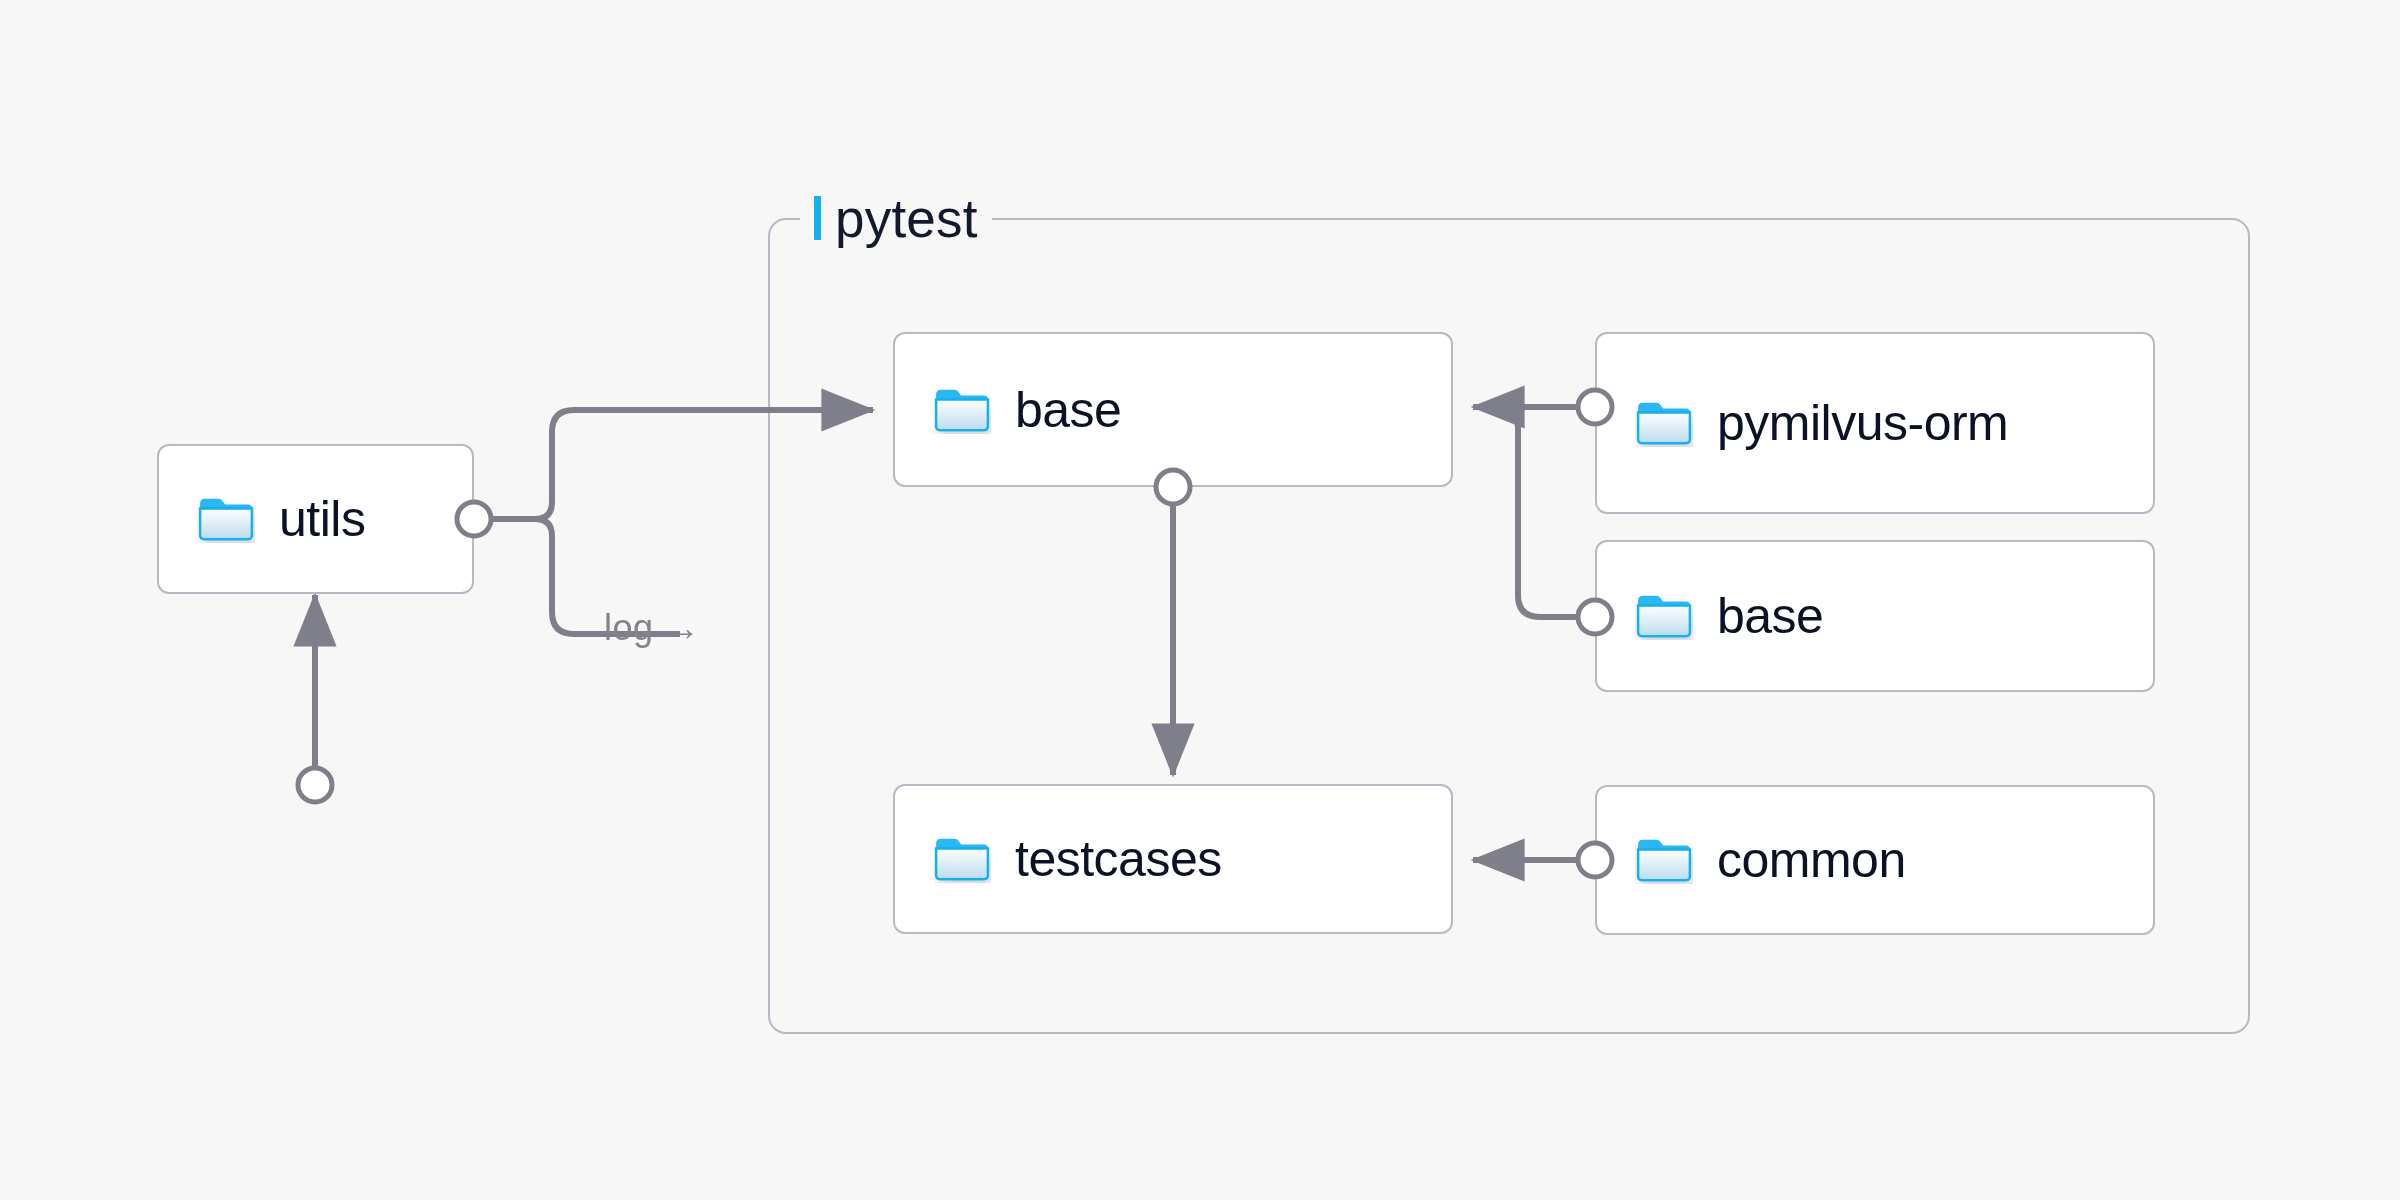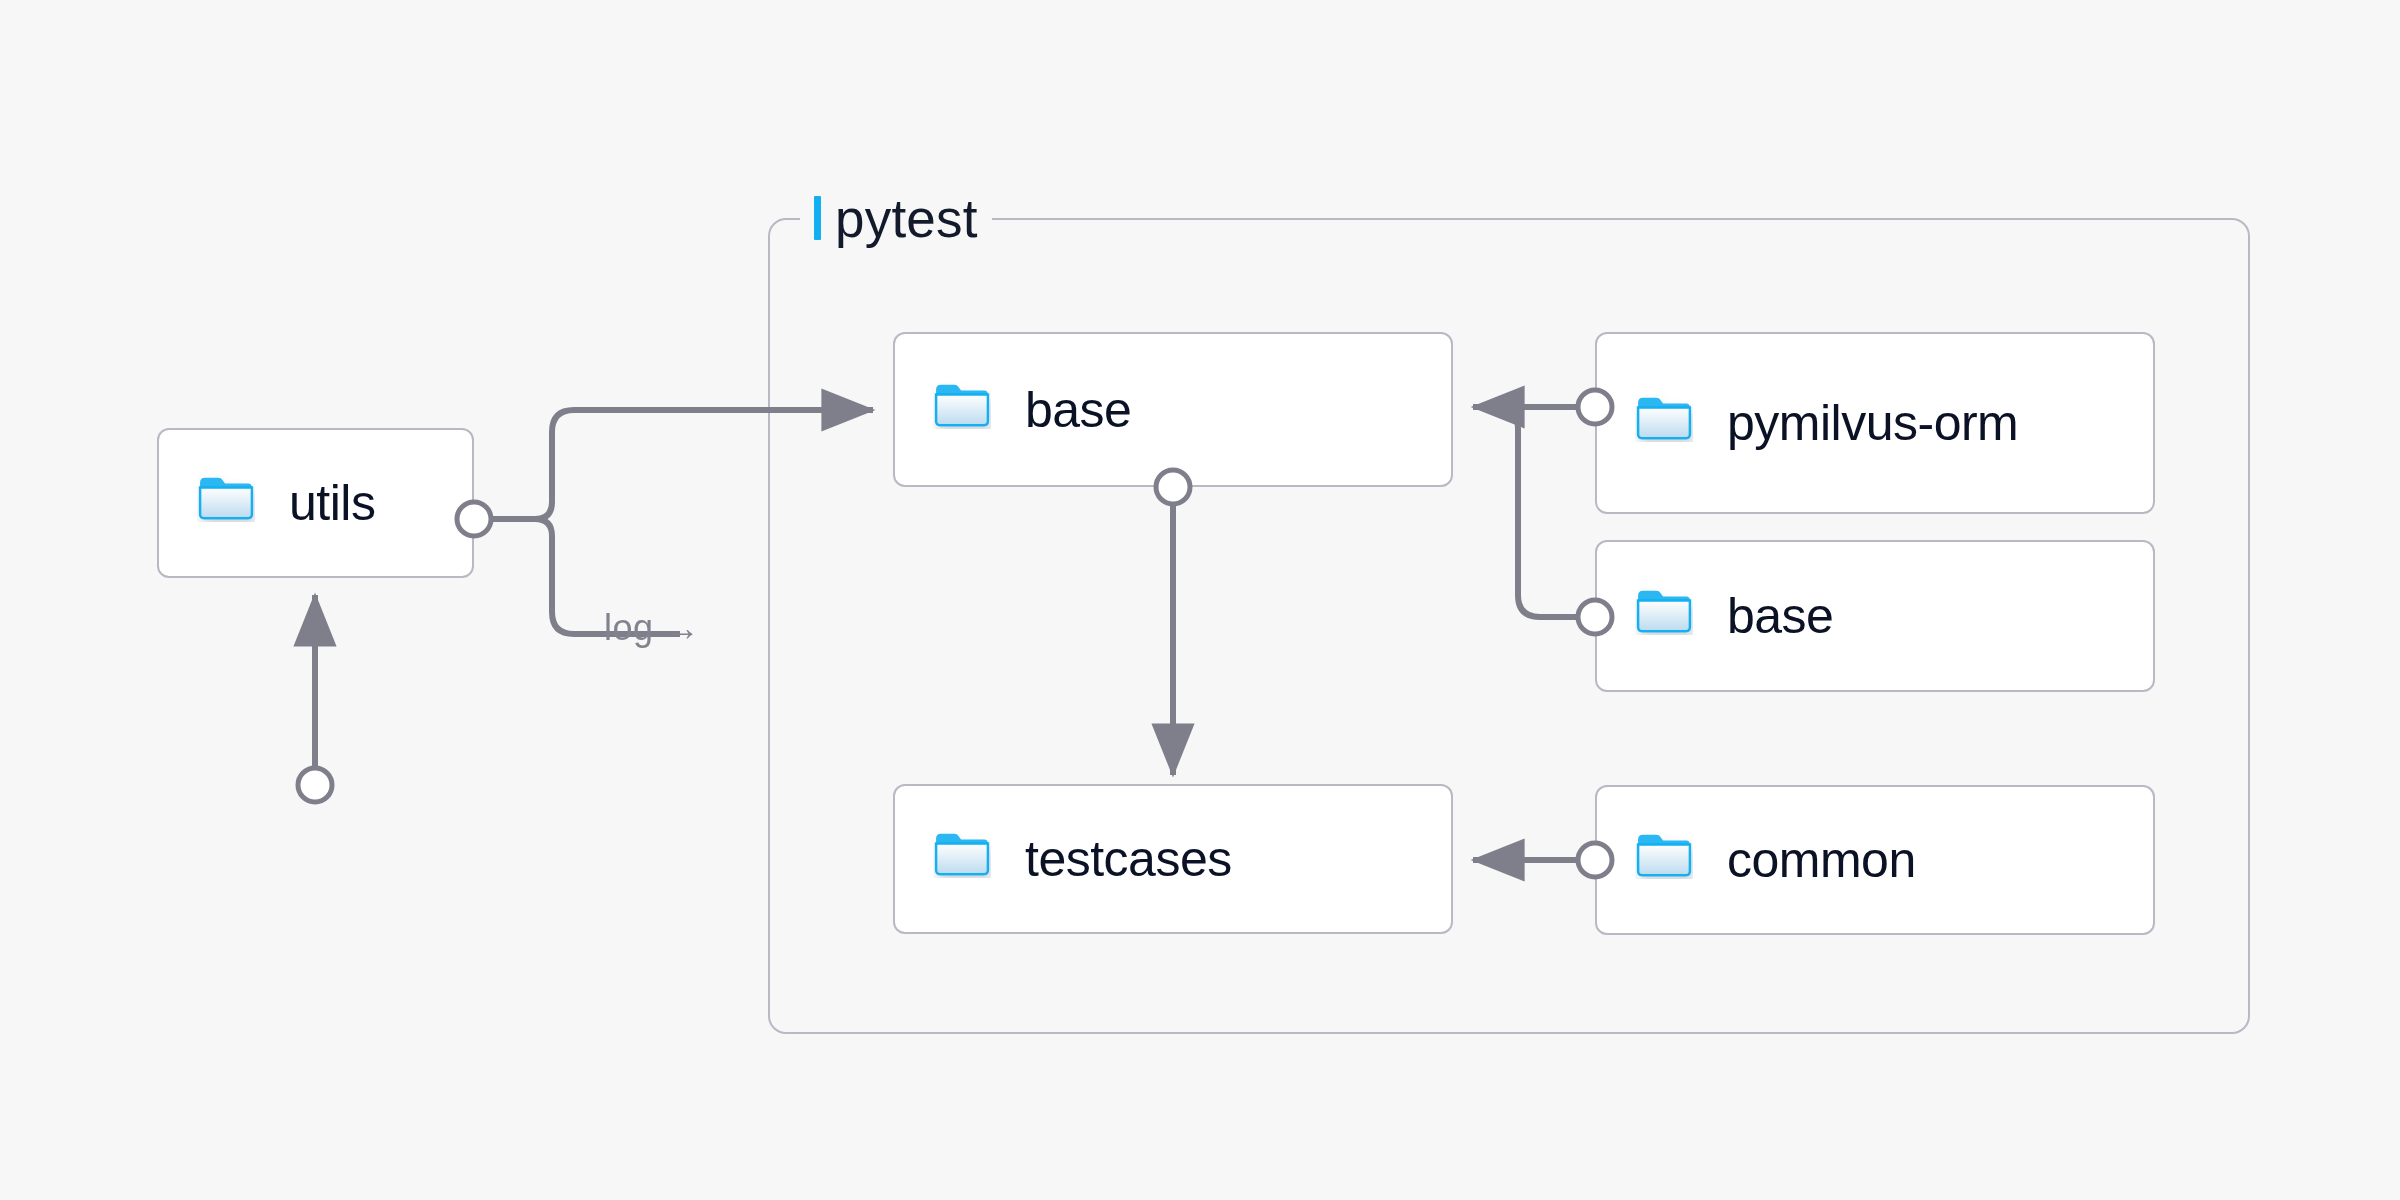--- a/index.html
+++ b/index.html
@@ -67,21 +67,22 @@
     background: #ffffff;
     border: 2px solid #b9b8c4;
     border-radius: 12px;
     display: flex;
     align-items: center;
     z-index: 4;
     box-sizing: border-box;
   }
   .node-inner {
     display: flex;
-    gap: 34px;
+    align-items: center;
+    gap: 24px;
     padding-left: 38px;
   }
   .node-label {
     font-size: 50px;
     color: #0b1226;
     white-space: nowrap;
     letter-spacing: -0.5px;
   }
   .folder-icon {
     width: 58px;
@@ -159,21 +160,21 @@
       <circle cx="315" cy="785"></circle>
       <circle cx="1173" cy="487"></circle>
       <circle cx="1595" cy="407"></circle>
       <circle cx="1595" cy="617"></circle>
       <circle cx="1595" cy="860"></circle>
     </g>
   </svg>
 
   <div class="edge-label" style="left:604px; top:607px;">log →</div>
 
-  <div class="node" style="left:157px; top:428px; width:317px; height:150px;">
+  <div class="node" style="left:157px; top:444px; width:317px; height:150px;">
     <div class="node-inner">
       <svg class="folder-icon" viewBox="0 0 60 50">
         <g filter="url(#folderShadow)">
           <path d="M3,9 q0-5 5-5 h14 q3,0 4.5,2.5 L29,10 h24 q4,0 4,4 v28 q0,4 -4,4 H7 q-4,0 -4,-4 Z" fill="#2bb7f2"></path>
           <path d="M3,14 h54 v28 q0,4 -4,4 H7 q-4,0 -4,-4 Z" fill="url(#folderGrad)" stroke="#12b0f0" stroke-width="2.6"></path>
         </g>
       </svg>
       <div class="node-label">utils</div>
     </div>
   </div>

